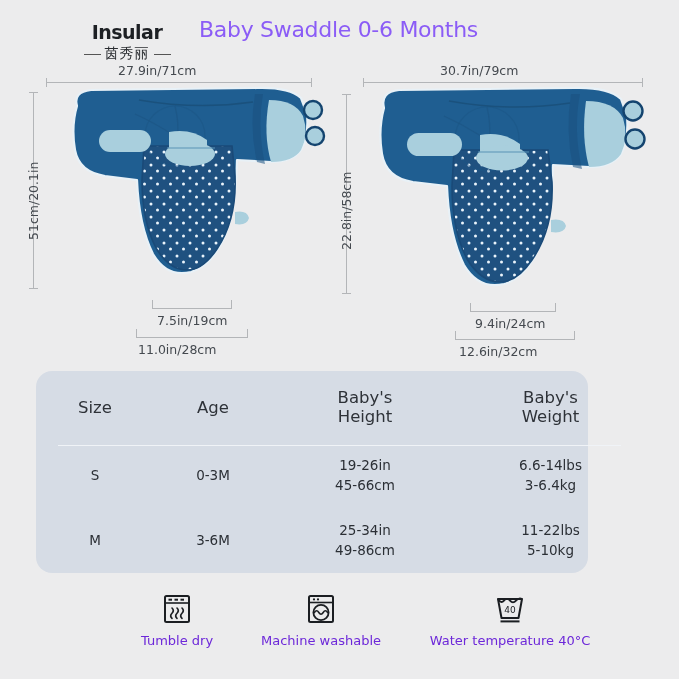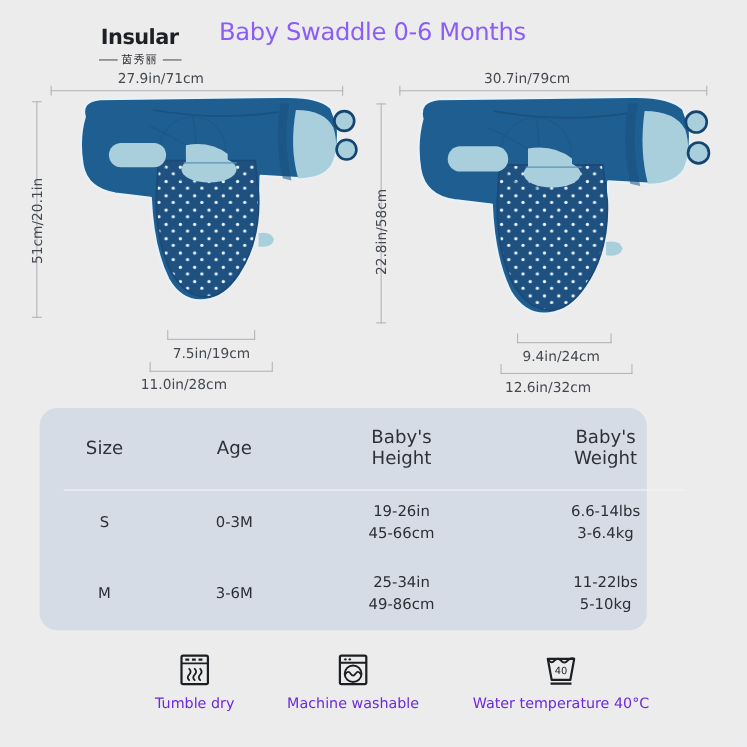--- a/index.html
+++ b/index.html
@@ -18,21 +18,21 @@
   }
   .logo{
     position:absolute;left:64px;top:22px;width:126px;height:42px;
     display:flex;flex-direction:column;align-items:center;justify-content:center;
   }
   .logo-word{
     font-size:19px;font-weight:bold;letter-spacing:-0.5px;
     color:#1d2024;line-height:1;font-family:"DejaVu Sans", sans-serif;
   }
   .logo-sub{
-    margin-top:3px;font-size:10px;color:#2a2d31;letter-spacing:1px;
+    margin-top:3px;font-size:14px;color:#2a2d31;letter-spacing:1px;
     display:flex;align-items:center;gap:4px;white-space:nowrap;
   }
   .logo-rule{display:inline-block;width:17px;height:1px;background:#555;}
   .page-title{
     position:absolute;left:199px;top:17px;
     font-size:22px;color:#8b5cf6;letter-spacing:-0.3px;white-space:nowrap;
     font-family:"DejaVu Sans", sans-serif;
   }
 
   
@@ -150,36 +150,36 @@
     <ellipse cx="133" cy="70" rx="25" ry="12" fill="#a9cfdd"></ellipse>
     <line x1="110" y1="64" x2="158" y2="64" stroke="#5b93b5" stroke-width="1.2"></line>
 
     <path d="M178,128 Q190,126 192,134 Q190,142 178,140 Z" fill="#a9cfdd"></path>
   </svg>
 </div>
 
 <div class="dim-line dim-h" style="left:46px;top:82px;width:266px;"></div>
 <div class="tick" style="left:46px;top:78px;"></div>
 <div class="tick" style="left:311px;top:78px;"></div>
-<div class="dim-label" style="left:107px;top:63px;">27.9in/71cm</div>
+<div class="dim-label" style="left:118px;top:63px;">27.9in/71cm</div>
 
 <div class="dim-line dim-v" style="left:33px;top:92px;height:197px;"></div>
 <div class="tick tick-h" style="left:29px;top:92px;"></div>
 <div class="tick tick-h" style="left:29px;top:288px;"></div>
 <div class="dim-label dim-label-v" style="left:26px;top:240px;">51cm/20.1in</div>
 
 <div class="dim-line dim-h" style="left:152px;top:308px;width:80px;"></div>
 <div class="tick" style="left:152px;top:300px;height:9px;"></div>
 <div class="tick" style="left:231px;top:300px;height:9px;"></div>
 <div class="dim-label" style="left:157px;top:313px;">7.5in/19cm</div>
 
 <div class="dim-line dim-h" style="left:136px;top:337px;width:112px;"></div>
 <div class="tick" style="left:136px;top:329px;height:9px;"></div>
 <div class="tick" style="left:247px;top:329px;height:9px;"></div>
-<div class="dim-label" style="left:128px;top:342px;">11.0in/28cm</div>
+<div class="dim-label" style="left:138px;top:342px;">11.0in/28cm</div>
 
 <div class="product" style="left:362px;top:84px;">
   <svg width="285" height="232" viewBox="0 0 285 232">
     <defs>
       <pattern id="dotsM" x="0" y="0" width="13" height="13" patternUnits="userSpaceOnUse">
         <circle cx="3" cy="3" r="1.5" fill="#eaf4fb"></circle>
         <circle cx="9.5" cy="9" r="1.5" fill="#eaf4fb"></circle>
       </pattern>
       <clipPath id="clipBodyM">
         <path d="M92,66 L186,66 L190,98 Q192,144 170,176 Q155,198 138,198 Q119,198 105,175 Q90,146 90,102 Z"></path>

